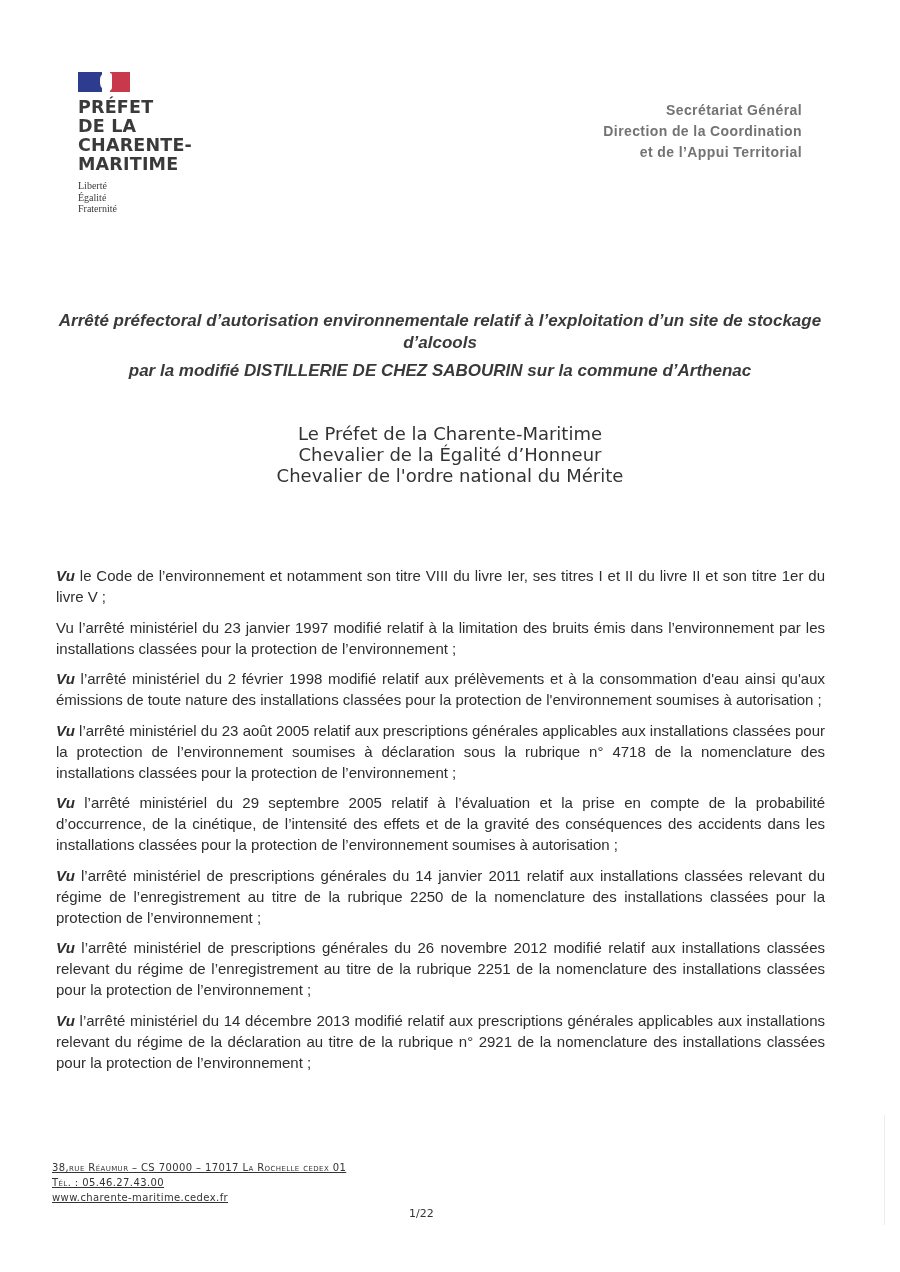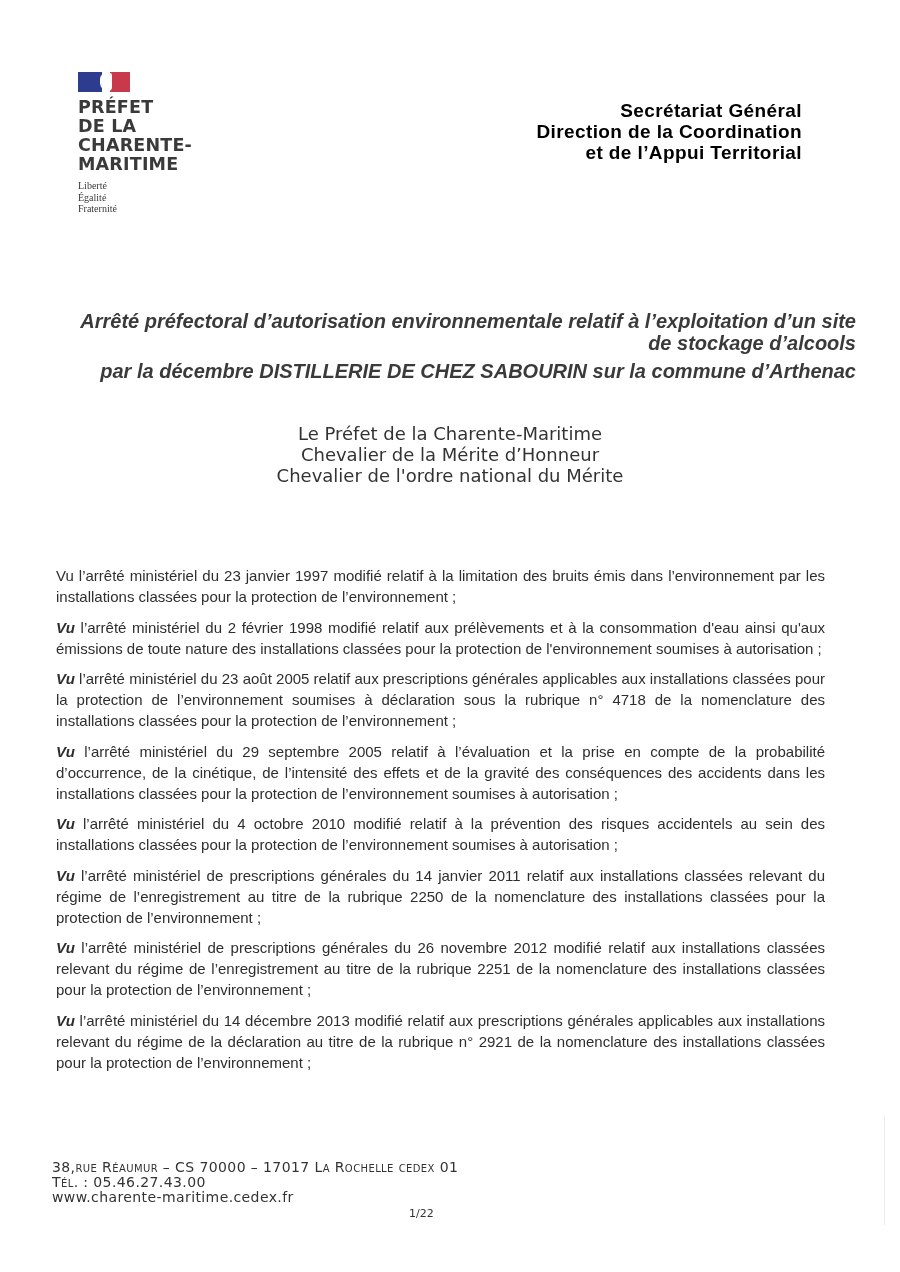--- a/index.html
+++ b/index.html
@@ -9,38 +9,38 @@
   
   .logo { position: absolute; left: 78px; top: 72px; width: 140px; }
   .flag { position: relative; width: 52px; height: 20px; margin-bottom: 6px; }
   .flag .blue { position: absolute; left: 0; top: 0; width: 24px; height: 20px; background: #2d3c8e; }
   .flag .red { position: absolute; right: 0; top: 0; width: 20px; height: 20px; background: #c8394b; }
   .flag .profile { position: absolute; left: 22px; top: 1px; width: 12px; height: 18px; background: #fff; border-radius: 6px 2px 4px 8px; }
   .marianne-name { font-family: "DejaVu Sans", sans-serif; font-weight: bold; font-size: 17.5px; line-height: 19px; color: #3a3a3a; letter-spacing: 0.2px; }
   .devise { margin-top: 6px; font-family: "Liberation Serif", serif; font-size: 10px; line-height: 11.5px; color: #3a3a3a; }
 
   
-  .service { position: absolute; right: 110px; top: 100px; text-align: right; font-family: "Liberation Sans", sans-serif; font-weight: bold; font-size: 19px; line-height: 21px; color: #000000; letter-spacing: 0.4px; }
+  .service { position: absolute; right: 110px; top: 100px; text-align: right; font-family: "Liberation Sans", sans-serif; font-weight: bold; font-size: 14px; line-height: 21px; color: #737373; letter-spacing: 0.4px; }
 
   
-  .title { position: absolute; left: 56px; width: 800px; text-align: right; font-family: "Liberation Sans", sans-serif; font-style: italic; font-weight: bold; font-size: 20px; color: #3a3a3a; }
+  .title { position: absolute; left: 40px; width: 800px; text-align: center; font-family: "Liberation Sans", sans-serif; font-style: italic; font-weight: bold; font-size: 17px; color: #3a3a3a; }
   .title .l1 { display: block; line-height: 22px; }
   .title-block1 { top: 310px; }
   .title-block2 { top: 360px; }
 
   
   .prefet { position: absolute; left: 250px; width: 400px; top: 423px; text-align: center; font-family: "DejaVu Sans", sans-serif; font-size: 18px; line-height: 21px; color: #333; }
 
   
   .body { position: absolute; left: 56px; width: 769px; top: 565px; font-family: "Liberation Sans", sans-serif; font-size: 15px; line-height: 21px; color: #2e2e2e; }
   .para { text-align: justify; margin: 0 0 9.5px 0; }
   .vu { font-weight: bold; font-style: italic; }
 
   
-  .footer { position: absolute; left: 52px; top: 1160px; font-family: "DejaVu Sans", sans-serif; font-size: 14px; line-height: 15px; color: #333; letter-spacing: 0.4px; }
+  .footer { position: absolute; left: 52px; top: 1160px; font-family: "DejaVu Sans", sans-serif; font-size: 10px; line-height: 15px; color: #333; letter-spacing: 0.4px; text-decoration: underline; }
   .sc { font-variant: small-caps; }
   .pagenum { position: absolute; left: 409px; top: 1207px; font-family: "DejaVu Sans", sans-serif; font-size: 11px; color: #333; }
   .scanline { position: absolute; left: 884px; top: 1115px; width: 1px; height: 110px; background: #ececec; }
 </style>
 </head>
 <body>
 
 <div class="page">
 
   <div class="logo">
@@ -65,35 +65,35 @@
   <div class="service">
     <div>Secrétariat Général</div>
     <div>Direction de la Coordination</div>
     <div>et de l’Appui Territorial</div>
   </div>
 
   <div class="title title-block1">
     <span class="l1">Arrêté préfectoral d’autorisation environnementale relatif à l’exploitation d’un site de stockage d’alcools</span>
   </div>
   <div class="title title-block2">
-    <span class="l1"><span>par la décembre </span><span>DISTILLERIE DE CHEZ SABOURIN</span><span> sur la commune d’Arthenac</span></span>
+    <span class="l1"><span>par la modifié </span><span>DISTILLERIE DE CHEZ SABOURIN</span><span> sur la commune d’Arthenac</span></span>
   </div>
 
   <div class="prefet">
     <div>Le Préfet de la Charente-Maritime</div>
-    <div>Chevalier de la Mérite d’Honneur</div>
+    <div>Chevalier de la Égalité d’Honneur</div>
     <div>Chevalier de l'ordre national du Mérite</div>
   </div>
 
   <div class="body">
+    <p class="para"><span class="vu">Vu</span><span> le Code de l’environnement et notamment son titre VIII du livre Ier, ses titres I et II du livre II et son titre 1er du livre V ;</span></p>
     <p class="para"><span>Vu</span><span> l’arrêté ministériel du 23 janvier 1997 modifié relatif à la limitation des bruits émis dans l’environnement par les installations classées pour la protection de l’environnement ;</span></p>
     <p class="para"><span class="vu">Vu</span><span> l’arrêté ministériel du 2 février 1998 modifié relatif aux prélèvements et à la consommation d'eau ainsi qu'aux émissions de toute nature des installations classées pour la protection de l'environnement soumises à autorisation ;</span></p>
     <p class="para"><span class="vu">Vu</span><span> l’arrêté ministériel du 23 août 2005 relatif aux prescriptions générales applicables aux installations classées pour la protection de l’environnement soumises à déclaration sous la rubrique n° 4718 de la nomenclature des installations classées pour la protection de l’environnement ;</span></p>
     <p class="para"><span class="vu">Vu</span><span> l’arrêté ministériel du 29 septembre 2005 relatif à l’évaluation et la prise en compte de la probabilité d’occurrence, de la cinétique, de l’intensité des effets et de la gravité des conséquences des accidents dans les installations classées pour la protection de l’environnement soumises à autorisation ;</span></p>
-    <p class="para"><span class="vu">Vu</span><span> l’arrêté ministériel du 4 octobre 2010 modifié relatif à la prévention des risques accidentels au sein des installations classées pour la protection de l’environnement soumises à autorisation ;</span></p>
     <p class="para"><span class="vu">Vu</span><span> l’arrêté ministériel de prescriptions générales du 14 janvier 2011 relatif aux installations classées relevant du régime de l’enregistrement au titre de la rubrique 2250 de la nomenclature des installations classées pour la protection de l’environnement ;</span></p>
     <p class="para"><span class="vu">Vu</span><span> l’arrêté ministériel de prescriptions générales du 26 novembre 2012 modifié  relatif aux installations classées relevant du régime de l’enregistrement au titre de la rubrique 2251 de la nomenclature des installations classées pour la protection de l’environnement ;</span></p>
     <p class="para"><span class="vu">Vu</span><span> l’arrêté ministériel du 14 décembre 2013 modifié  relatif aux prescriptions générales applicables aux installations relevant du régime de la déclaration au titre de la rubrique n° 2921 de la nomenclature des installations classées pour la protection de l’environnement ;</span></p>
   </div>
 
   <div class="footer">
     <div class="sc">38,rue Réaumur – CS 70000 – 17017 La Rochelle  cedex 01</div>
     <div class="sc">Tél. : 05.46.27.43.00</div>
     <div>www.charente-maritime.cedex.fr</div>
   </div>

